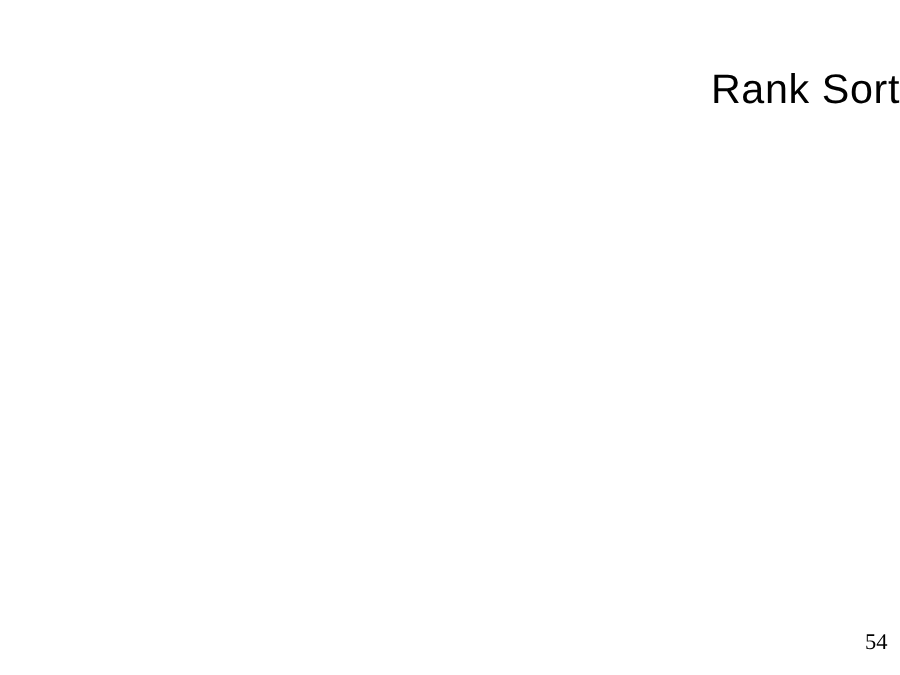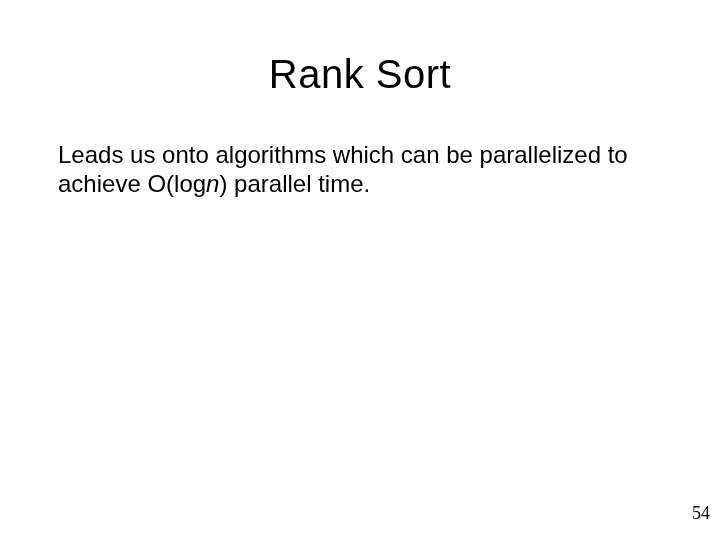--- a/index.html
+++ b/index.html
@@ -17,22 +17,22 @@
     width: 720px;
     height: 540px;
     position: relative;
     box-sizing: border-box;
   }
   .title {
     position: absolute;
     top: 52px;
     left: 0;
     width: 100%;
-    text-align: center;
-    font-size: 40px;
+    text-align: right;
+    font-size: 33px;
     font-weight: normal;
     letter-spacing: 0.5px;
   }
   .body {
     position: absolute;
     top: 140px;
     left: 58px;
     right: 58px;
     font-size: 24px;
     line-height: 1.22;
@@ -53,19 +53,18 @@
 <body>
 
 <div class="slide">
 
   <div class="title">Rank Sort</div>
 
   <div class="body">
 
 
 
-    <p class="para"><span>Leads us onto algorithms which can be parallelized to achieve O(log</span><span class="ital">n</span><span>) parallel time.</span></p>
 
   </div>
 
   <div class="page-number">54</div>
 
 </div>
 
 </body></html>

